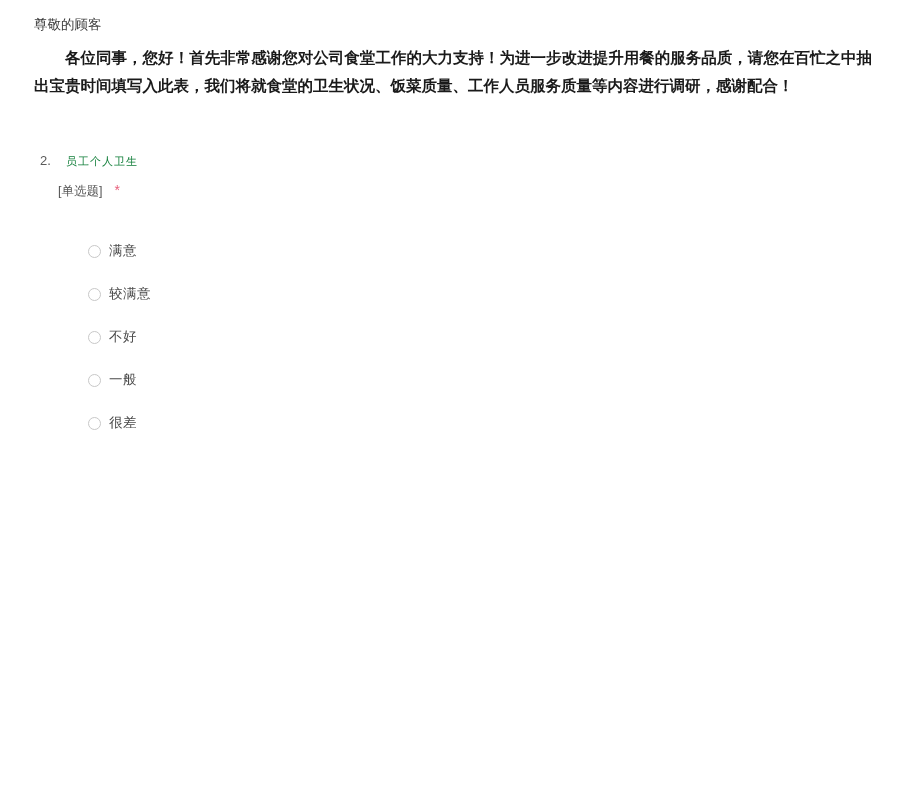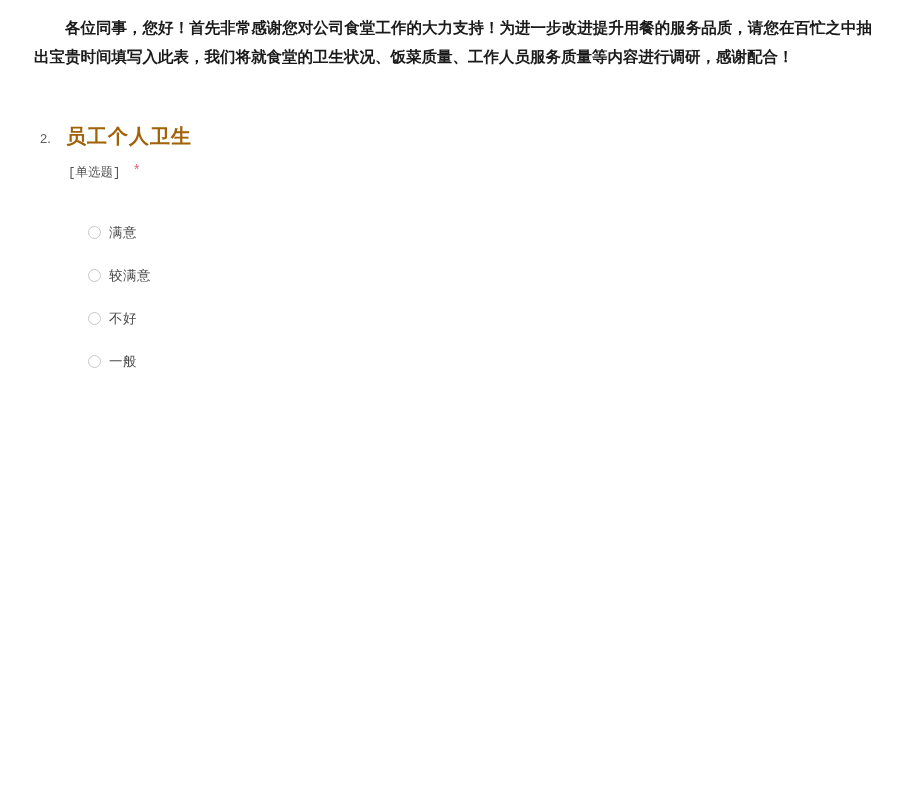--- a/index.html
+++ b/index.html
@@ -46,31 +46,30 @@
     align-items: baseline;
   }
   .q-number {
     font-size: 13px;
     color: #5a5a5a;
     width: 26px;
     flex: 0 0 26px;
     font-family: "Liberation Sans", sans-serif;
   }
   .q-title {
-    font-size: 20px;
-    color: #a16207;
-    font-weight: 700;
+    font-size: 11px;
+    color: #15803d;
+    font-weight: 400;
     letter-spacing: 1px;
     font-family: "Liberation Serif", "DejaVu Serif", serif;
   }
   .q-meta {
     margin-top: 14px;
-    margin-left: 28px;
+    margin-left: 18px;
     display: flex;
-    font-family: Liberation Mono, monospace;
   }
   .q-type {
     font-size: 12.5px;
     color: #555555;
   }
   .q-required {
     font-size: 14px;
     color: #e8607c;
     margin-left: 12px;
     line-height: 1;
@@ -98,20 +97,21 @@
     font-size: 13.5px;
     color: #4a4a4a;
     letter-spacing: 0.5px;
   }
 </style>
 </head>
 <body>
 
 <div class="page">
 
+  <div class="salutation">尊敬的顾客</div>
 
   <p class="intro">各位同事，您好！首先非常感谢您对公司食堂工作的大力支持！为进一步改进提升用餐的服务品质，请您在百忙之中抽出宝贵时间填写入此表，我们将就食堂的卫生状况、饭菜质量、工作人员服务质量等内容进行调研，感谢配合！</p>
 
   <div class="question-block">
 
     <div class="question-head">
       <span class="q-number">2.</span>
       <span class="q-title">员工个人卫生</span>
     </div>
 
@@ -135,16 +135,20 @@
       <div class="option-row">
         <span class="radio"></span>
         <span class="option-label">不好</span>
       </div>
 
       <div class="option-row">
         <span class="radio"></span>
         <span class="option-label">一般</span>
       </div>
 
+      <div class="option-row">
+        <span class="radio"></span>
+        <span class="option-label">很差</span>
+      </div>
 
     </div>
   </div>
 </div>
 
 </body></html>

